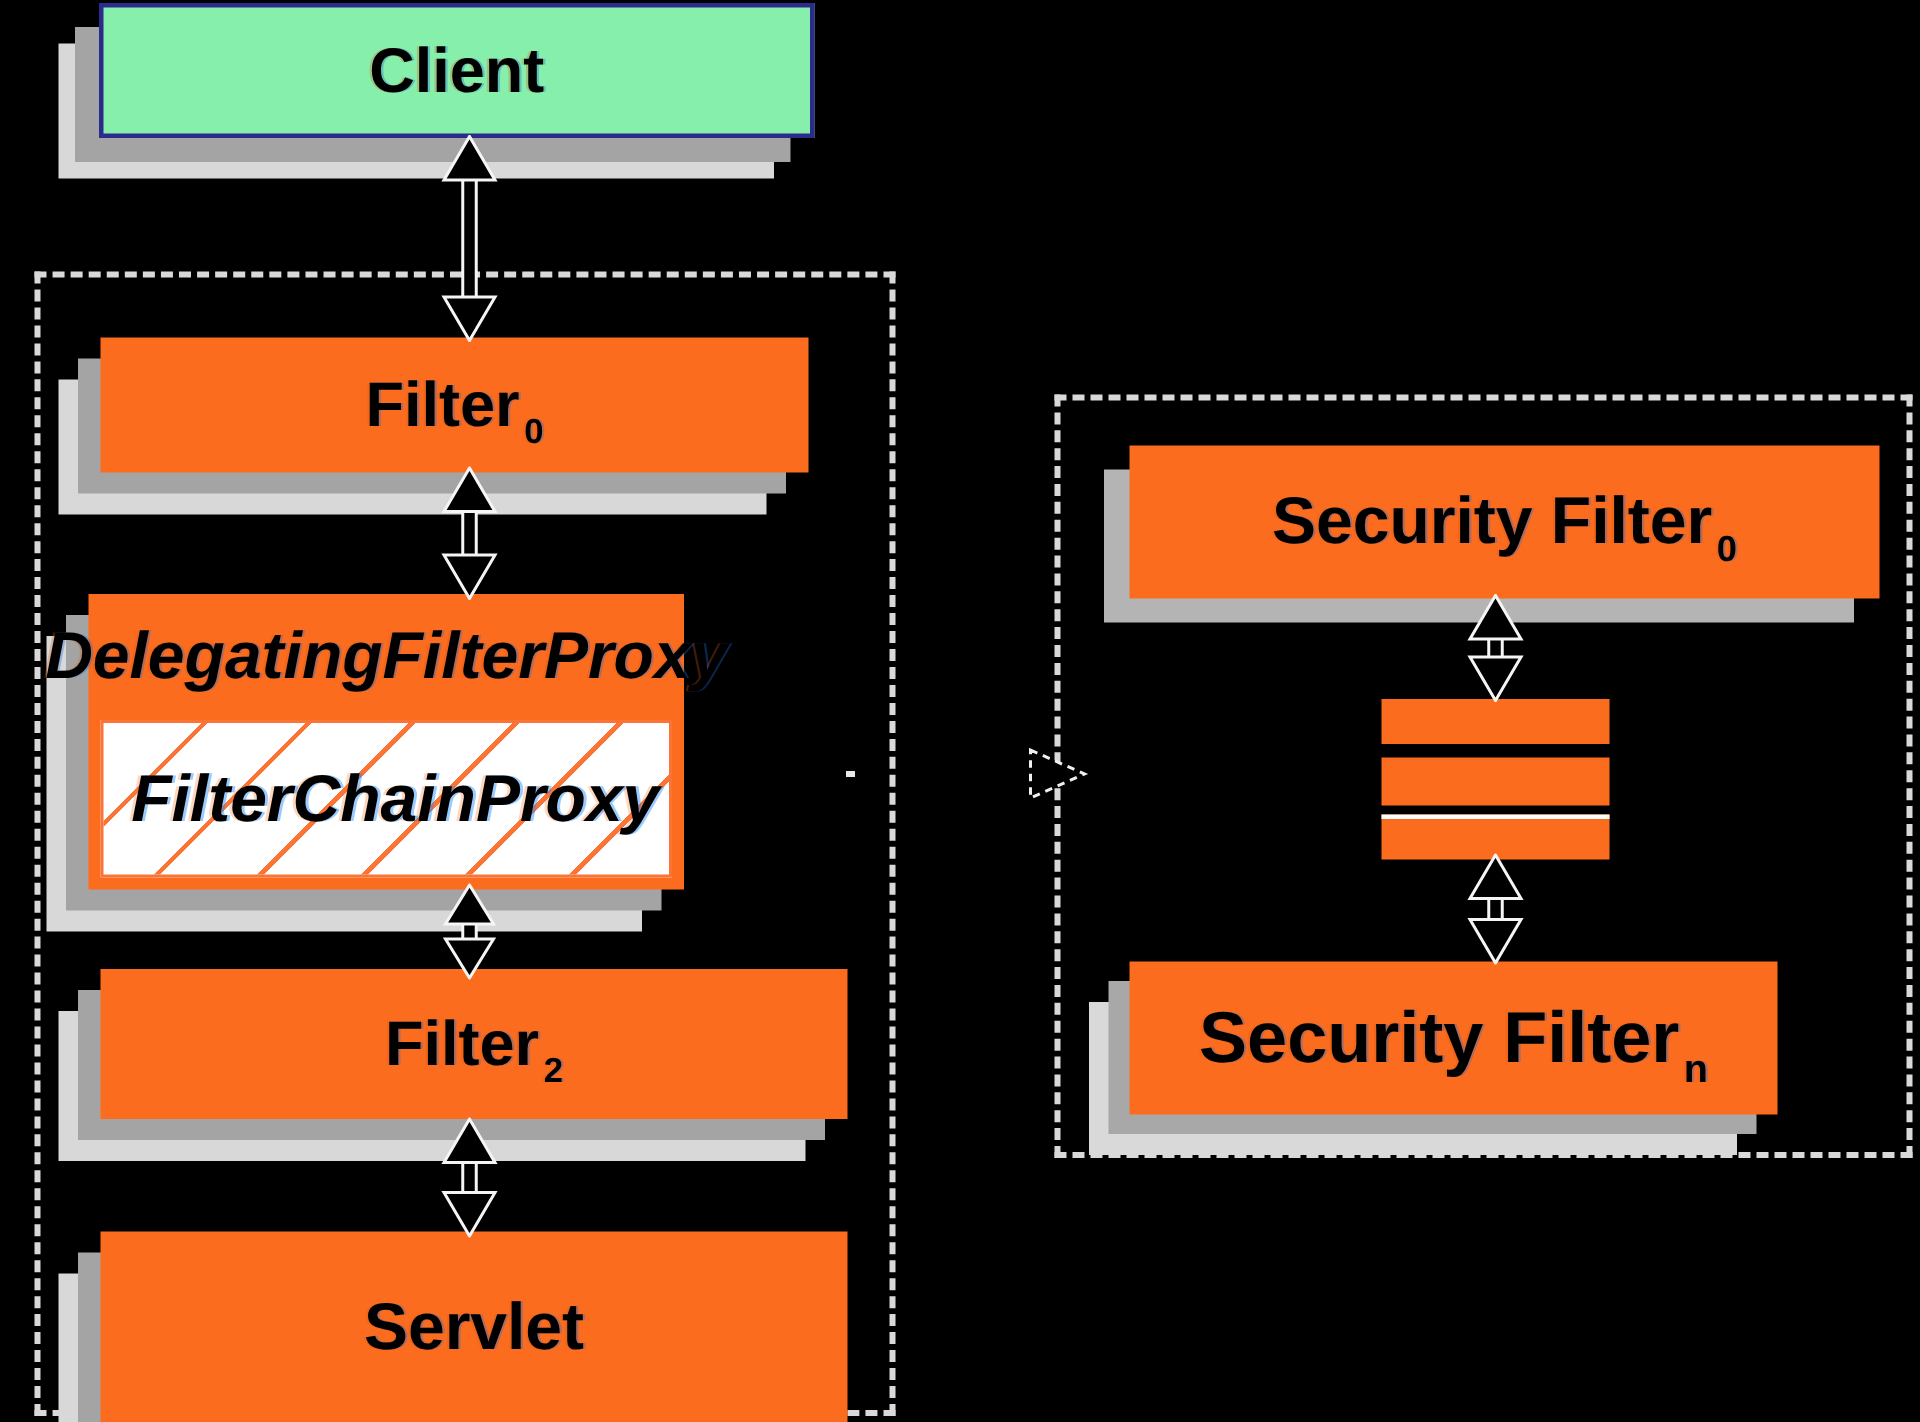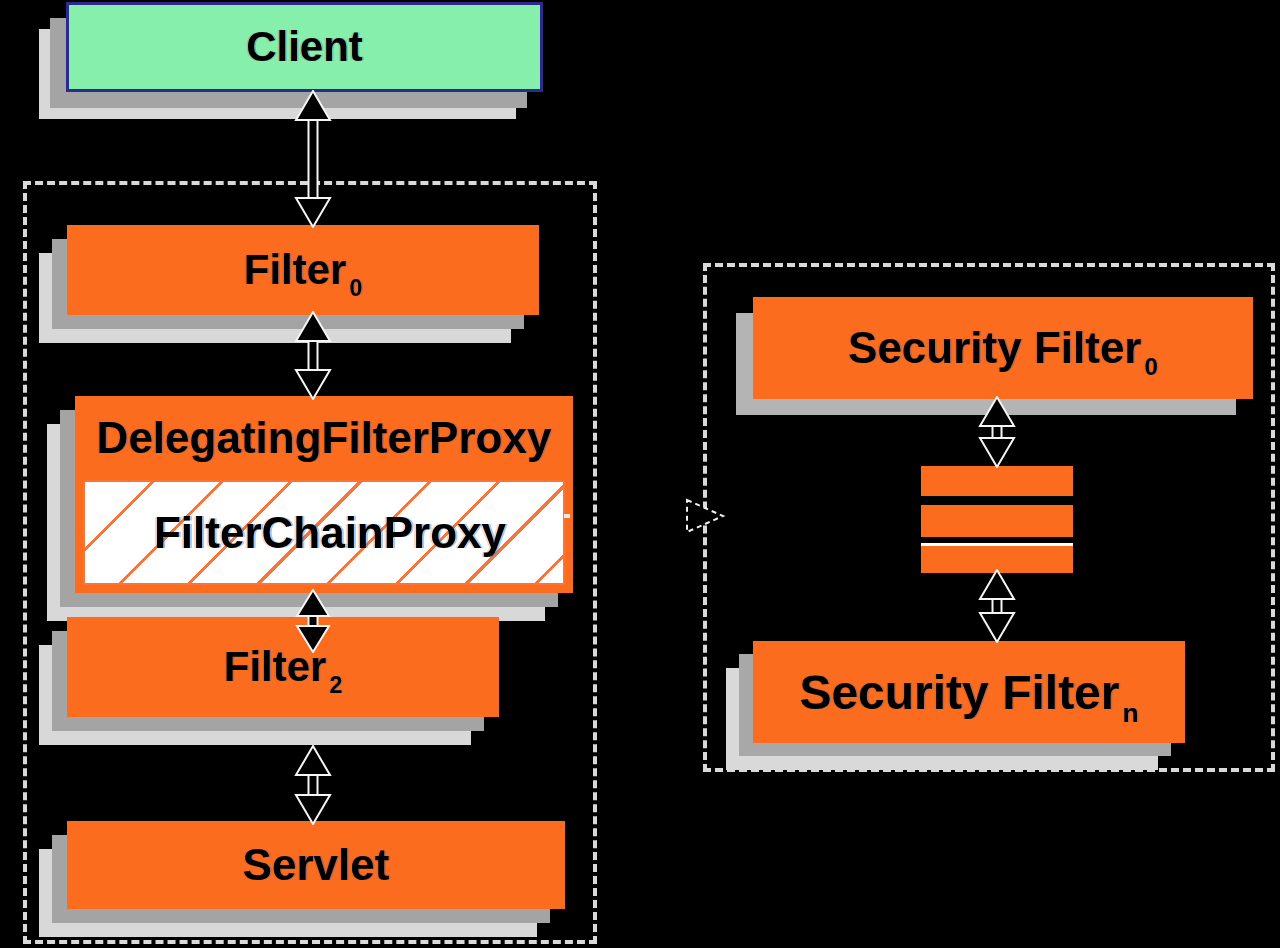--- a/index.html
+++ b/index.html
@@ -35,39 +35,39 @@
   .sshadow { box-shadow: -17px 16px 0 #b4b4b4; }
 
   .client-box {
     left: 66px; top: 2px; width: 477px; height: 90px;
     background: #86efac;
     border: 3px solid #2b2b8c;
     box-shadow: -16px 16px 0 #a4a4a4, -27px 27px 0 #d8d8d8;
     font-size: 42px;
   }
   .filter0-box  { left: 67px; top: 225px; width: 472px; height: 90px;  font-size: 42px; }
-  .dfp-box      { left: 75px; top: 396px; width: 498px; height: 197px; }
+  .dfp-box      { left: 59px; top: 396px; width: 397px; height: 197px; font-style: italic; }
   .dfp-title {
     position: absolute; left: 0; top: 0; width: 100%; height: 84px;
     display: flex; align-items: center; justify-content: center;
     font-size: 44px; font-weight: bold;
   }
   .hatch-box {
     position: absolute; left: 8px; right: 8px; top: 84px; bottom: 8px;
     background: repeating-linear-gradient(135deg,
         rgba(255,255,255,0) 0 46px, #fb7435 46px 49px), #fff;
     border: 2px solid #fb7435;
     display: flex; align-items: center; justify-content: center;
     font-size: 44px; font-weight: bold; padding-left: 12px;
   }
   .hatch-box .box-label {
     text-shadow: 2px 0 0 rgba(30,140,255,.45), -2px 0 0 rgba(255,120,40,.30);
   }
-  .filter2-box  { left: 67px; top: 617px; width: 432px; height: 100px; font-size: 42px; }
-  .servlet-box  { left: 67px; top: 821px; width: 498px; height: 88px; font-size: 44px; }
+  .filter2-box  { left: 67px; top: 646px; width: 498px; height: 100px; font-size: 42px; }
+  .servlet-box  { left: 67px; top: 821px; width: 498px; height: 128px; font-size: 44px; }
   .secf0-box    { left: 753px; top: 297px; width: 500px; height: 102px; font-size: 44px; }
   .secfn-box    {
     left: 753px; top: 641px; width: 432px; height: 102px; font-size: 48px;
     box-shadow: -14px 13px 0 #a8a8a8, -27px 27px 0 #d9d9d9;
   }
 
   .dashed-region { position: absolute; border: 4px dashed #d9d9d9; }
   .fc-region  { left: 23px;  top: 181px; width: 574px; height: 763px; }
   .sfc-region { left: 703px; top: 263px; width: 572px; height: 509px; }
 

